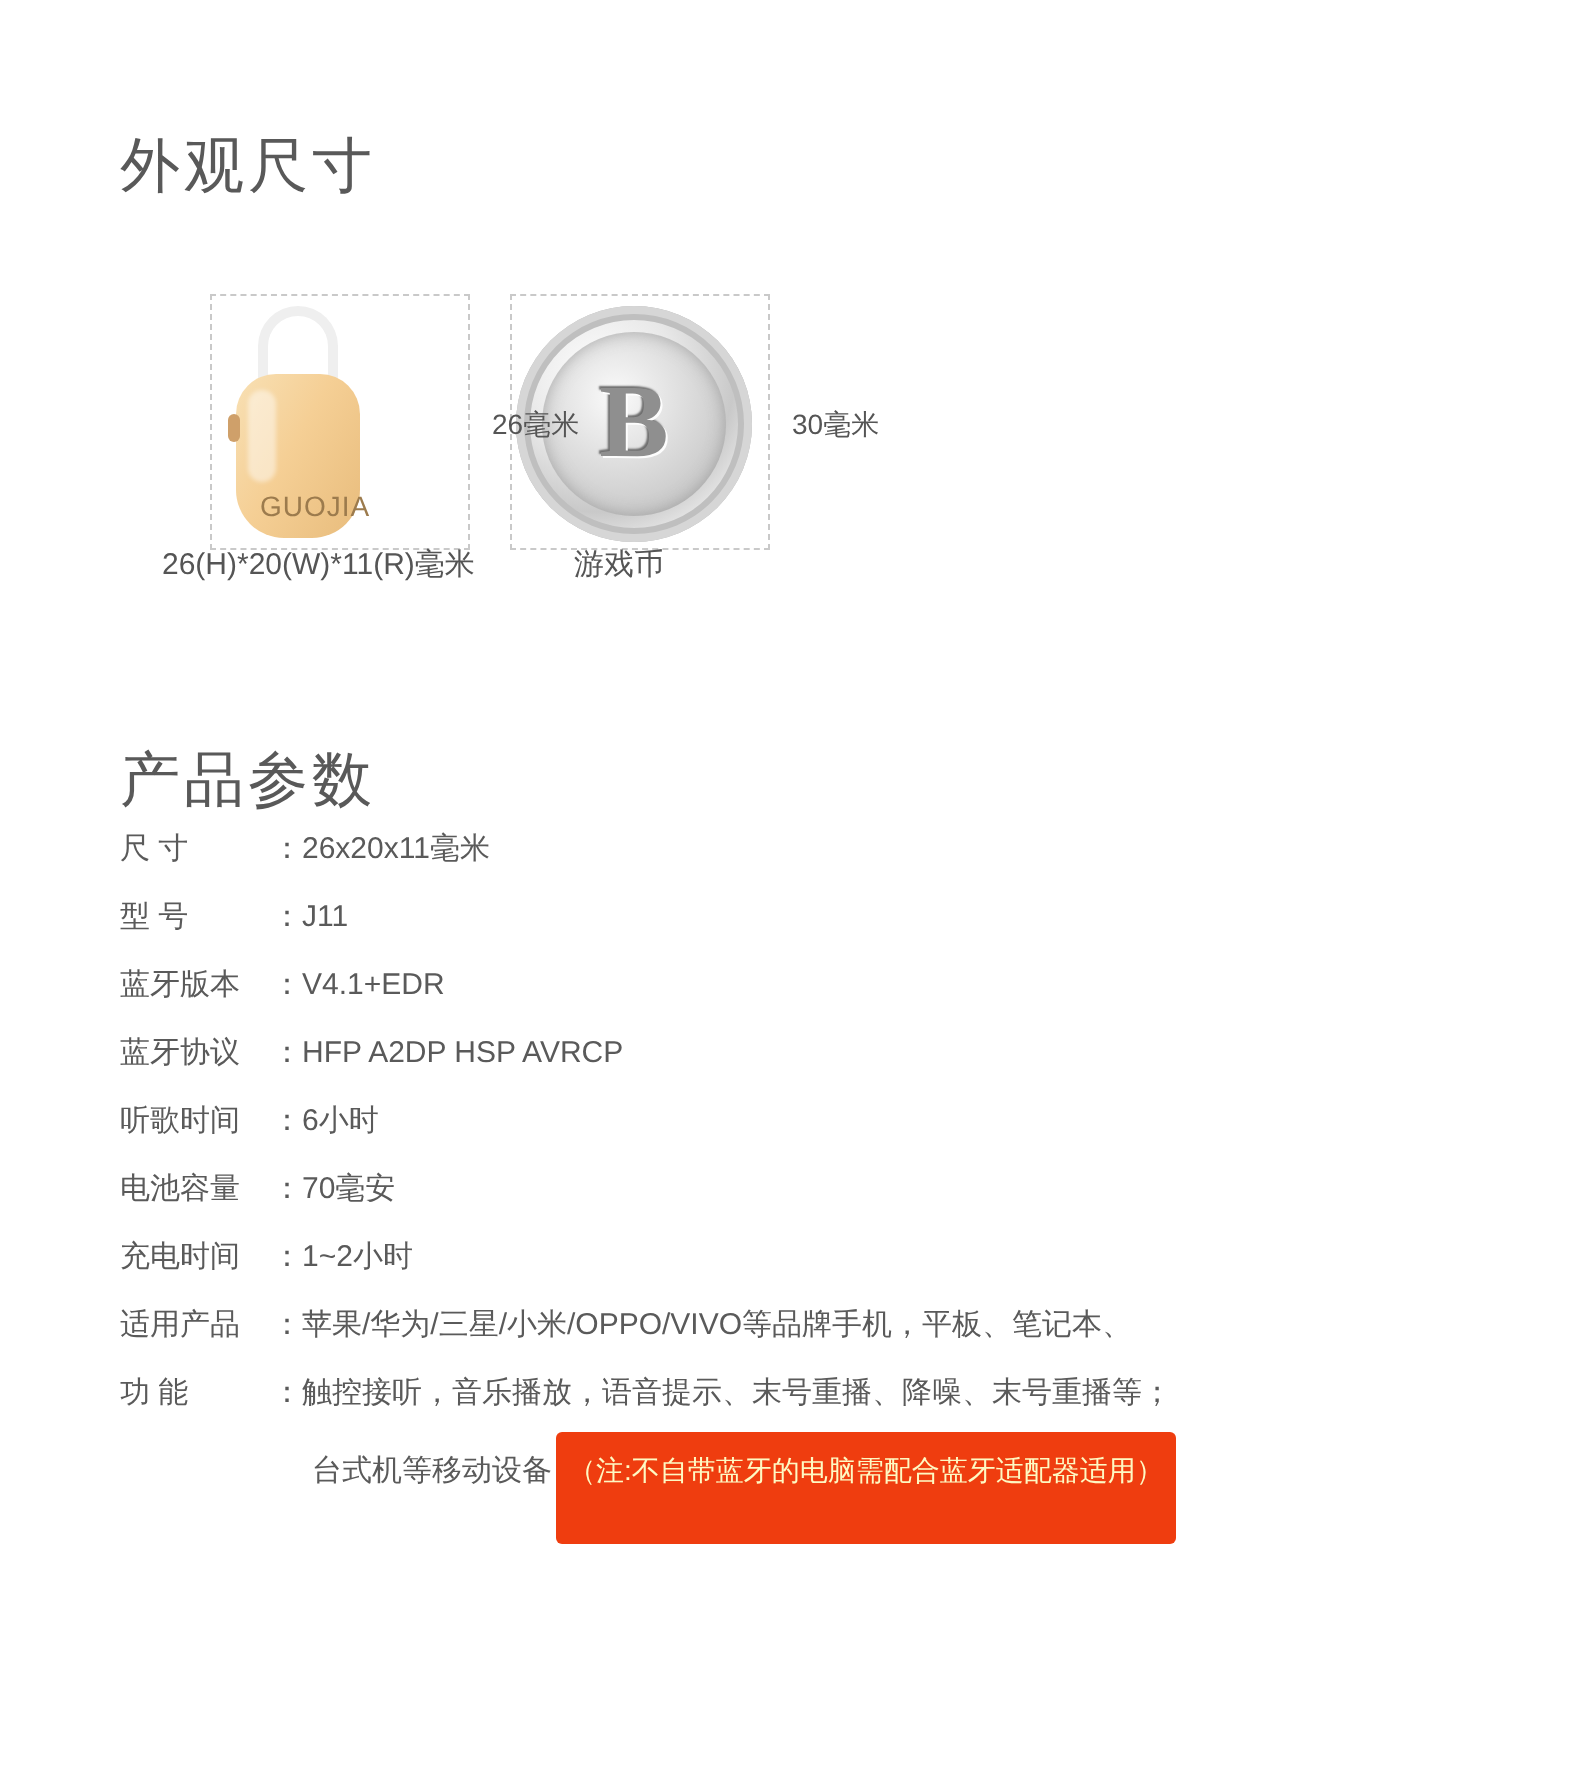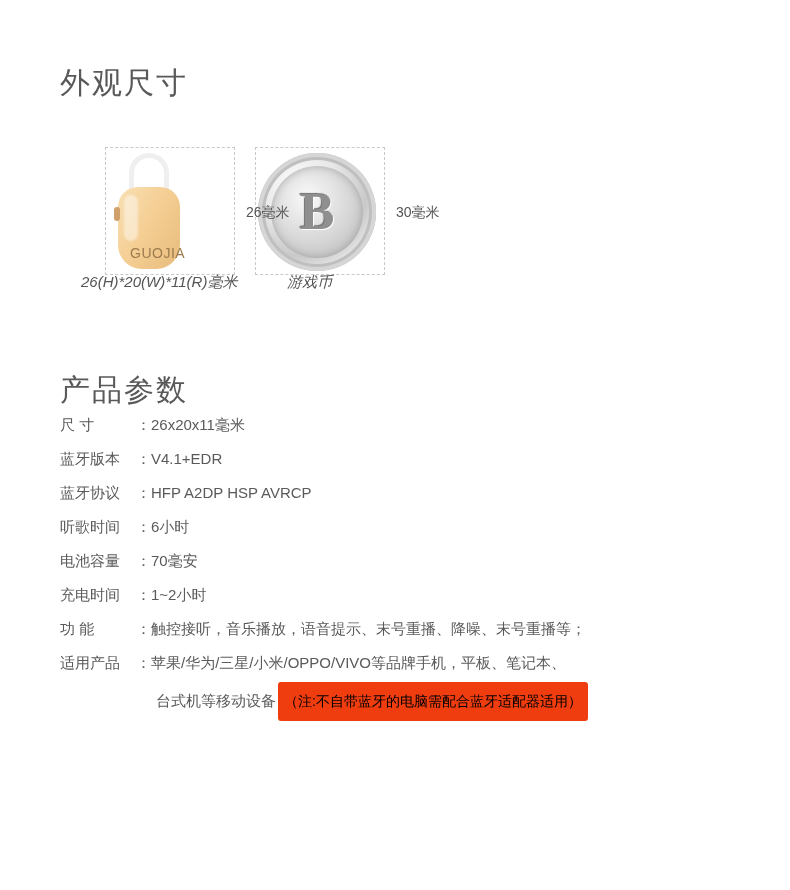--- a/index.html
+++ b/index.html
@@ -173,21 +173,20 @@
     color: #555;
   }
   #measure-26 { left: 186px; top: 99px; }
   #measure-30 { left: 336px; top: 99px; }
 
   .caption {
     position: absolute;
     font-size: 15px;
     color: #555;
     white-space: nowrap;
-    font-style: italic;
   }
   #caption-earbud { left: 21px; top: 168px; }
   #caption-coin   { left: 227px; top: 168px; text-align: center; }
 
   
   .params {
     position: absolute;
     left: 60px;
     top: 408px;
     width: 670px;
@@ -201,22 +200,22 @@
   .param-label {
     display: inline-block;
     min-width: 76px;
   }
   .param-value {
     display: inline;
   }
   .highlight {
     display: inline-block;
     background: #ef3d0f;
-    color: #000000;
-    padding: 2px 6px 3px 6px;
+    color: #fef9c3;
+    padding: 2px 6px 20px 6px;
     border-radius: 3px;
     font-size: 14px;
     margin-left: 2px;
   }
   .indent-row {
     padding-left: 96px;
     margin-top: 2px;
   }
 </style>
 </head>
@@ -254,39 +253,42 @@
   </div>
 
   <h2 class="section-title" id="params-title">产品参数</h2>
 
   <div class="params">
 
     <div class="param-row">
       <span class="param-label">尺      寸</span><span class="param-value">：26x20x11毫米</span>
     </div>
     <div class="param-row">
+      <span class="param-label">型      号</span><span class="param-value">：J11</span>
+    </div>
+    <div class="param-row">
       <span class="param-label">蓝牙版本</span><span class="param-value">：V4.1+EDR</span>
     </div>
     <div class="param-row">
       <span class="param-label">蓝牙协议</span><span class="param-value">：HFP  A2DP  HSP  AVRCP</span>
     </div>
     <div class="param-row">
       <span class="param-label">听歌时间</span><span class="param-value">：6小时</span>
     </div>
     <div class="param-row">
       <span class="param-label">电池容量</span><span class="param-value">：70毫安</span>
     </div>
     <div class="param-row">
       <span class="param-label">充电时间</span><span class="param-value">：1~2小时</span>
     </div>
     <div class="param-row">
+      <span class="param-label">适用产品</span><span class="param-value">：苹果/华为/三星/小米/OPPO/VIVO等品牌手机，平板、笔记本、</span>
+    </div>
+    <div class="param-row">
       <span class="param-label">功      能</span><span class="param-value">：触控接听，音乐播放，语音提示、末号重播、降噪、末号重播等；</span>
-    </div>
-    <div class="param-row">
-      <span class="param-label">适用产品</span><span class="param-value">：苹果/华为/三星/小米/OPPO/VIVO等品牌手机，平板、笔记本、</span>
     </div>
 
     <div class="param-row indent-row">
       <span class="param-value">台式机等移动设备</span><span class="highlight">（注:不自带蓝牙的电脑需配合蓝牙适配器适用）</span>
     </div>
 
   </div>
 </div>
 
 </body></html>

